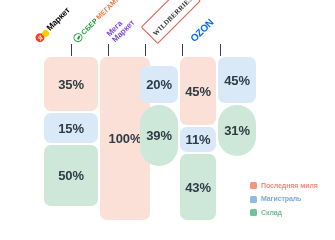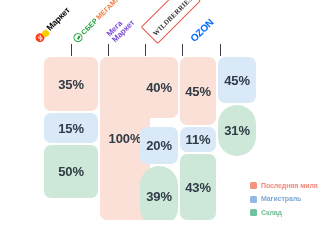--- a/index.html
+++ b/index.html
@@ -150,35 +150,32 @@
   <div class="tick" style="left:182px;"></div>
   <div class="tick" style="left:220px;"></div>
 
   <div class="col" style="left:44px; width:54px; height:163px;">
     <div class="seg" style="height:54px; background:#FBE0D7;">
       <span class="seg-label">35%</span>
     </div>
     <div class="seg" style="height:30px; background:#DAE9F8;">
       <span class="seg-label">15%</span>
     </div>
-    <div class="seg" style="height:53px; background:#CDE8D8;">
+    <div class="seg" style="height:61px; background:#CDE8D8;">
       <span class="seg-label">50%</span>
     </div>
   </div>
 
   <div class="col" style="left:100px; width:50px; height:163px;">
     <div class="seg" style="height:163px; background:#FBE0D7;">
       <span class="seg-label">100%</span>
     </div>
   </div>
 
   <div class="col" style="left:140px; width:38px; height:163px;">
-    <div class="seg" style="height:61px; background:#FBE0D7;">
-      <span class="seg-label">40%</span>
-    </div>
     <div class="seg" style="height:37px; background:#DAE9F8;margin-top:9px;">
       <span class="seg-label">20%</span>
     </div>
     <div class="seg" style="height:61px; background:#CDE8D8;border-radius:19px;">
       <span class="seg-label">39%</span>
     </div>
   </div>
 
   <div class="col" style="left:180px; width:36px; height:163px;">
     <div class="seg" style="height:68px; background:#FBE0D7;">

